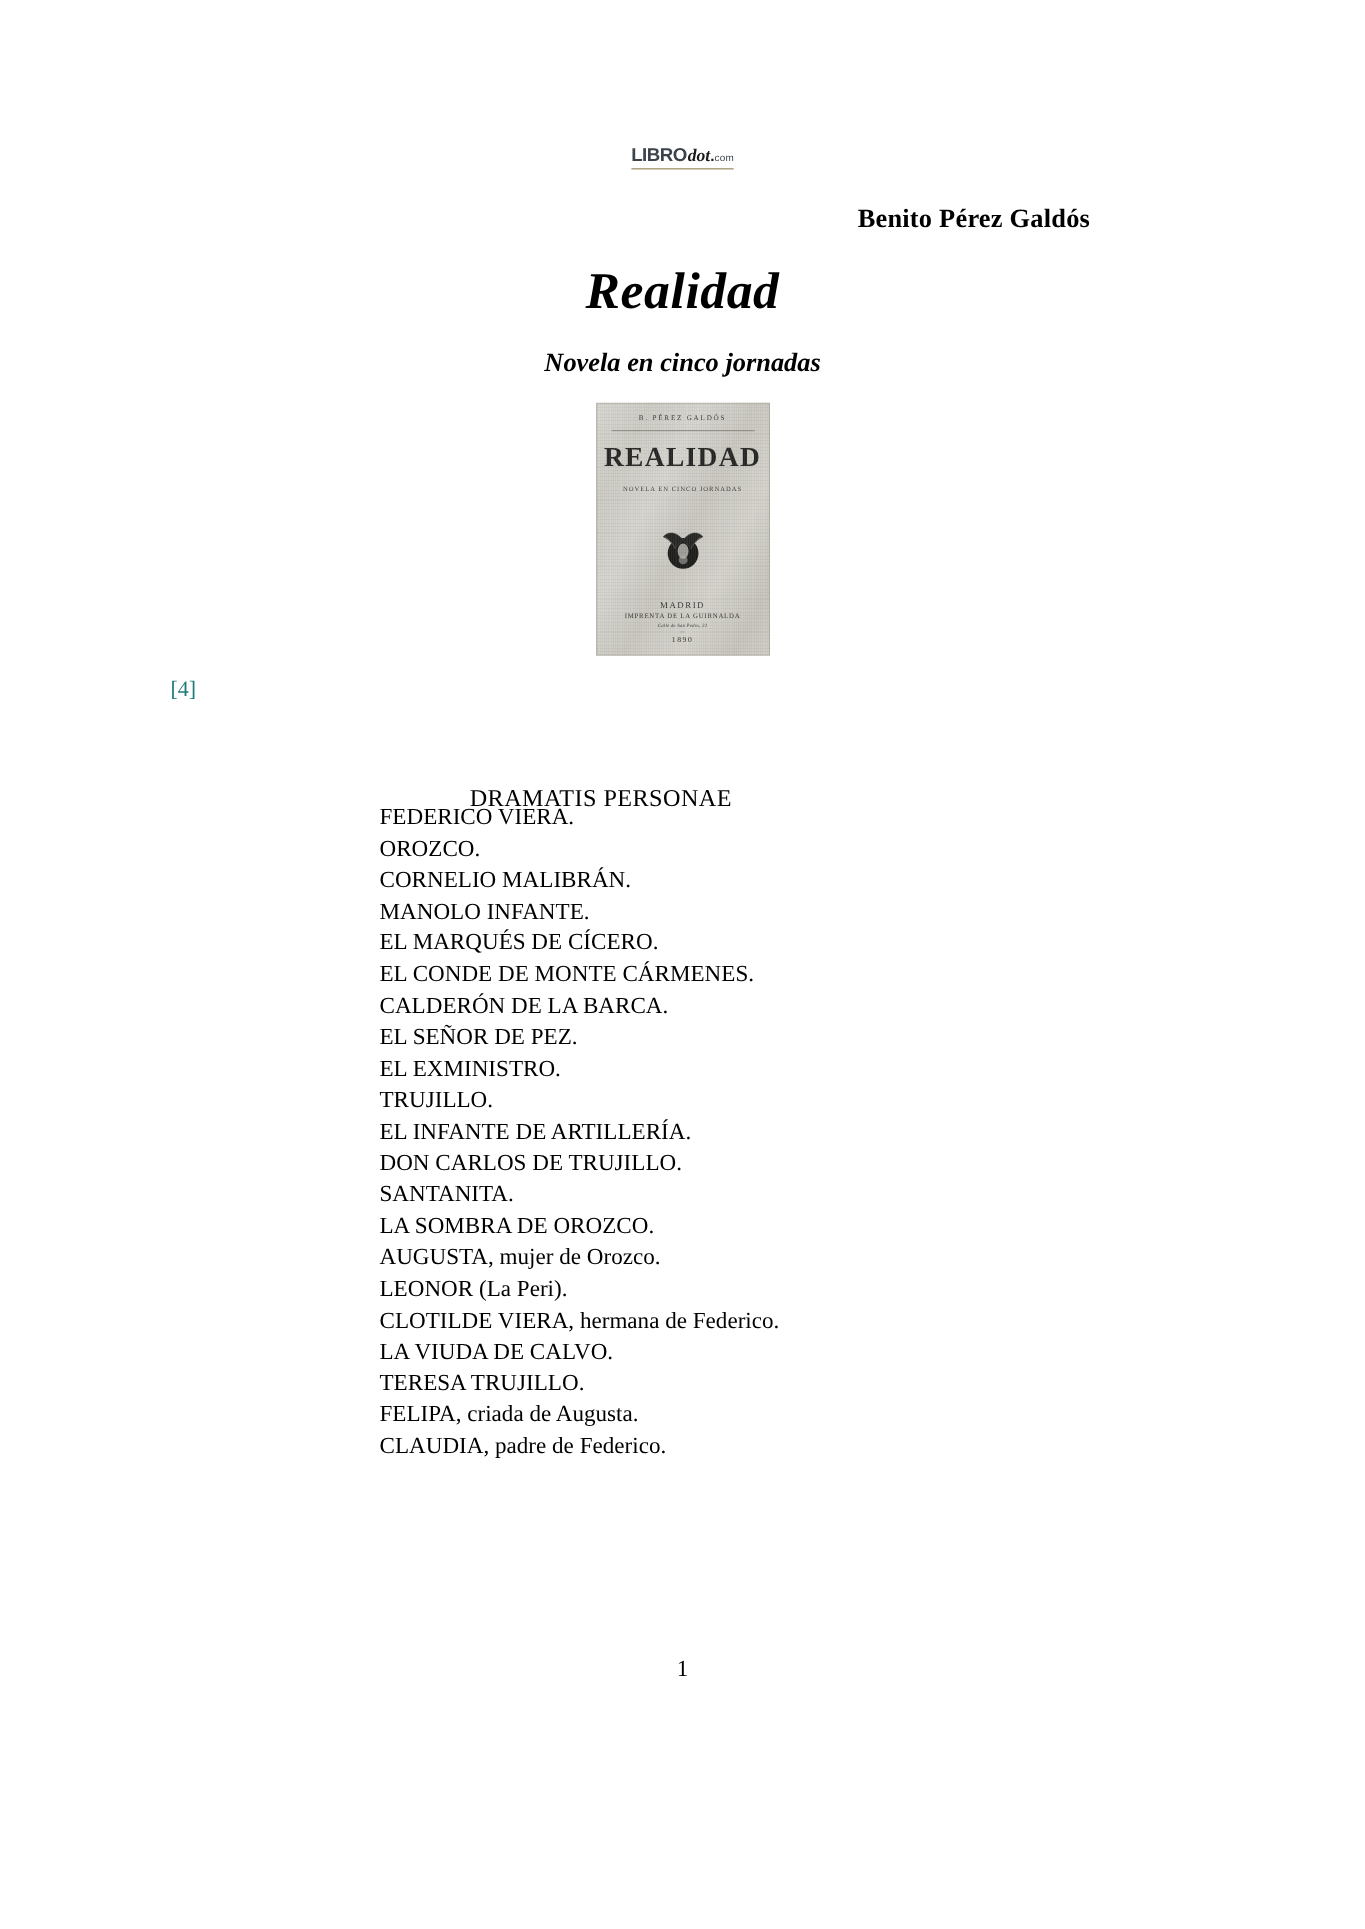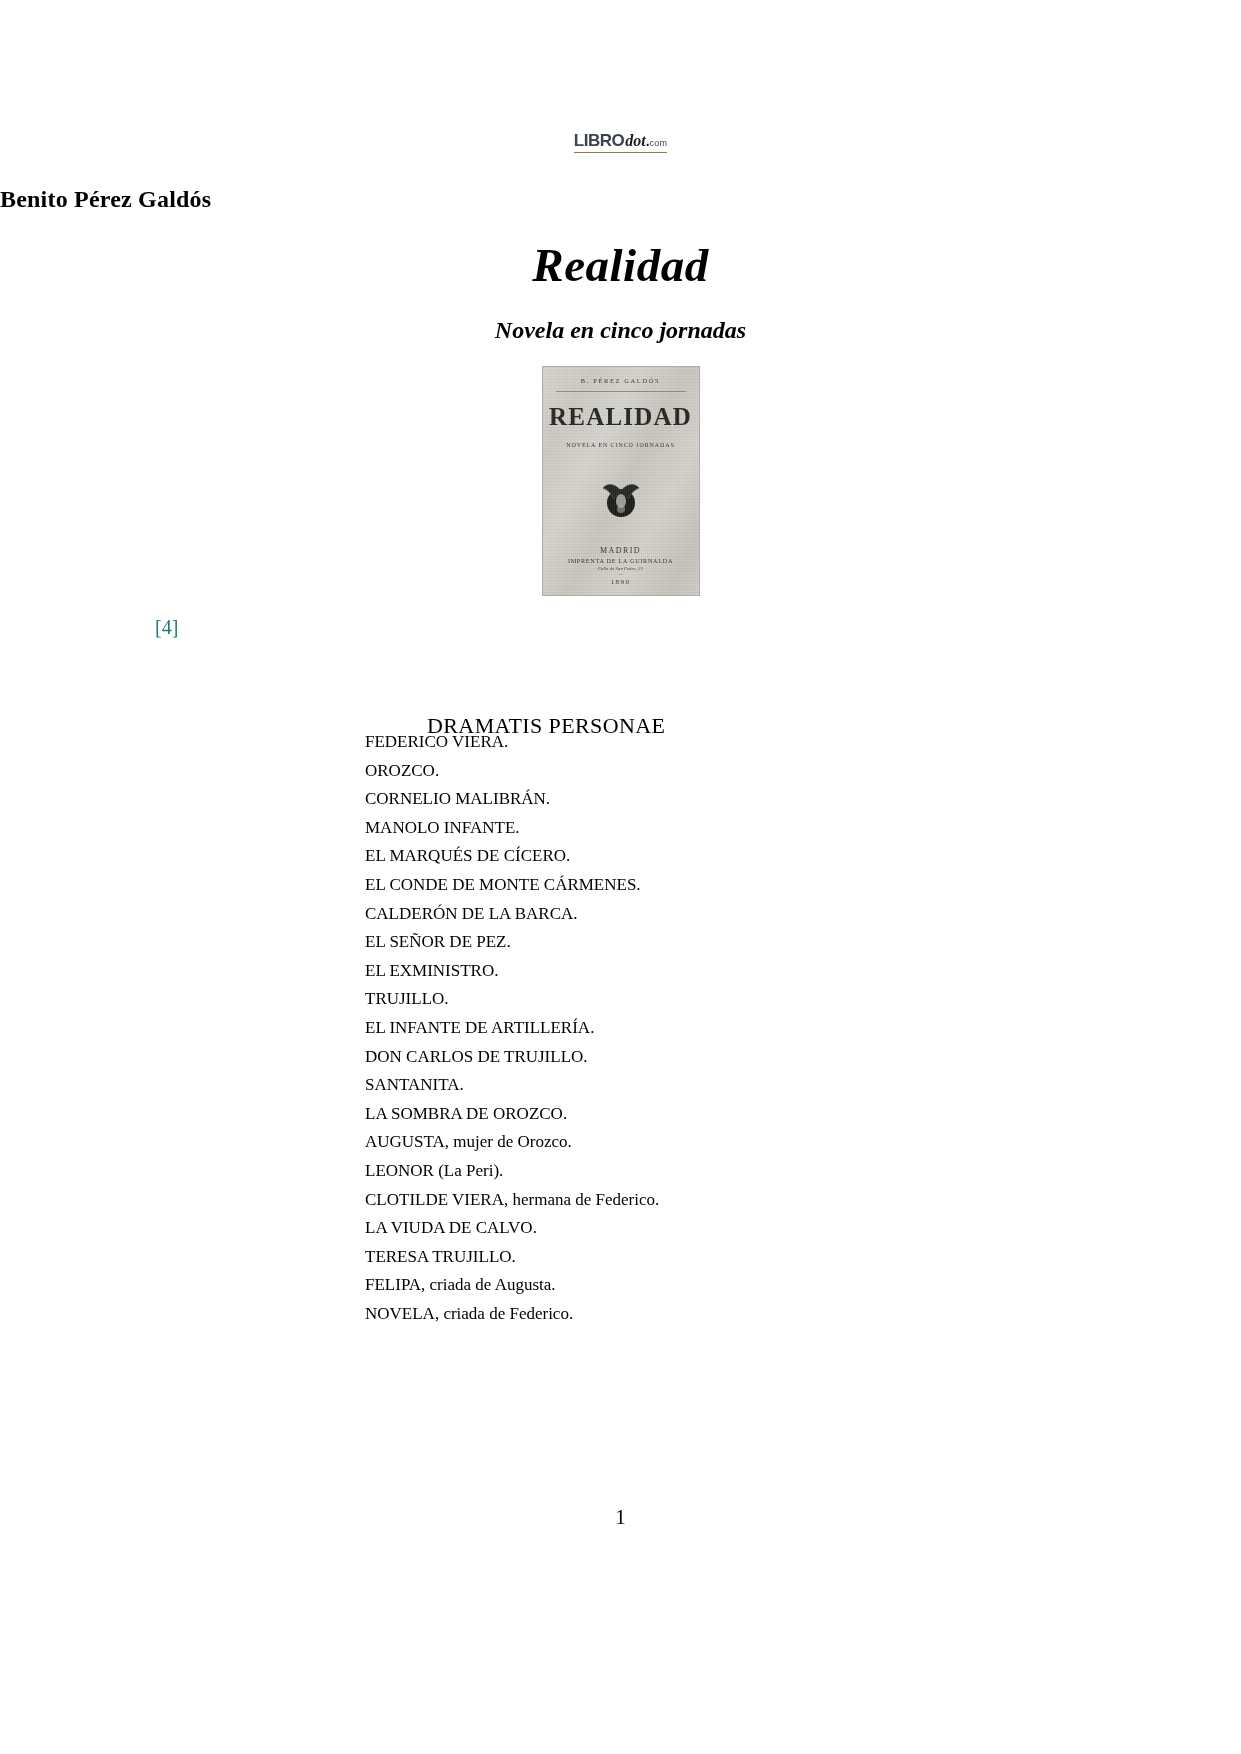--- a/index.html
+++ b/index.html
@@ -76,21 +76,21 @@
     vertical-align: baseline;
     letter-spacing: 0.2px;
   }
 
   
   .author {
     position: absolute;
     top: 186px;
     left: 0;
     width: 991px;
-    text-align: left;
+    text-align: right;
     font-size: 24px;
     font-weight: bold;
     letter-spacing: 0.2px;
   }
   .booktitle {
     position: absolute;
     top: 238px;
     left: 0;
     width: 1241px;
     text-align: center;
@@ -247,23 +247,22 @@
     left: 427px;
     font-size: 22px;
     letter-spacing: 0.4px;
     margin-top: 43px;
   }
   .dp-list {
     position: absolute;
     top: 728px;
     left: 345px;
     width: 700px;
-    font-size: 17px;
+    font-size: 21px;
     line-height: 28.6px;
-    margin-left: 20px;
   }
   .dp-list .dp-item {
     white-space: nowrap;
   }
 
   
   .folio {
     position: absolute;
     top: 1505px;
     left: 0;
@@ -332,18 +331,18 @@
       <div class="dp-item">EL INFANTE DE ARTILLERÍA.</div>
       <div class="dp-item">DON CARLOS DE TRUJILLO.</div>
       <div class="dp-item">SANTANITA.</div>
       <div class="dp-item">LA SOMBRA DE OROZCO.</div>
       <div class="dp-item">AUGUSTA, mujer de Orozco.</div>
       <div class="dp-item">LEONOR (La Peri).</div>
       <div class="dp-item">CLOTILDE VIERA, hermana de Federico.</div>
       <div class="dp-item">LA VIUDA DE CALVO.</div>
       <div class="dp-item">TERESA TRUJILLO.</div>
       <div class="dp-item">FELIPA, criada de Augusta.</div>
-      <div class="dp-item">NOVELA, criada de Federico.</div>
+      <div class="dp-item">CLAUDIA, padre de Federico.</div>
     </div>
 
   <div class="folio">1</div>
 
 </div>
 
 </body></html>

